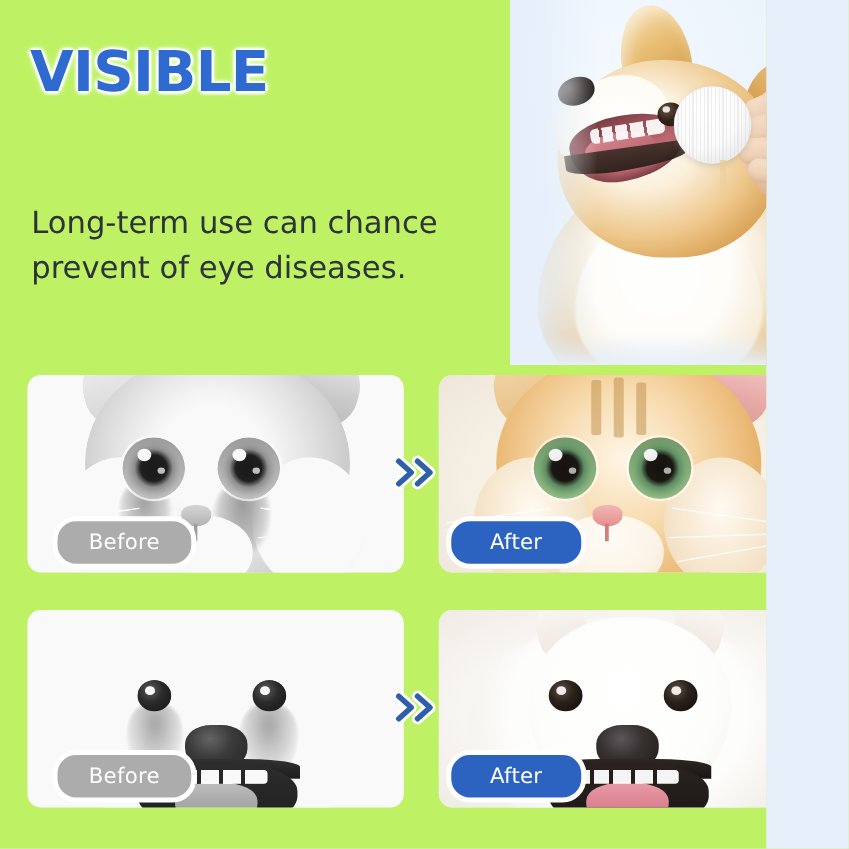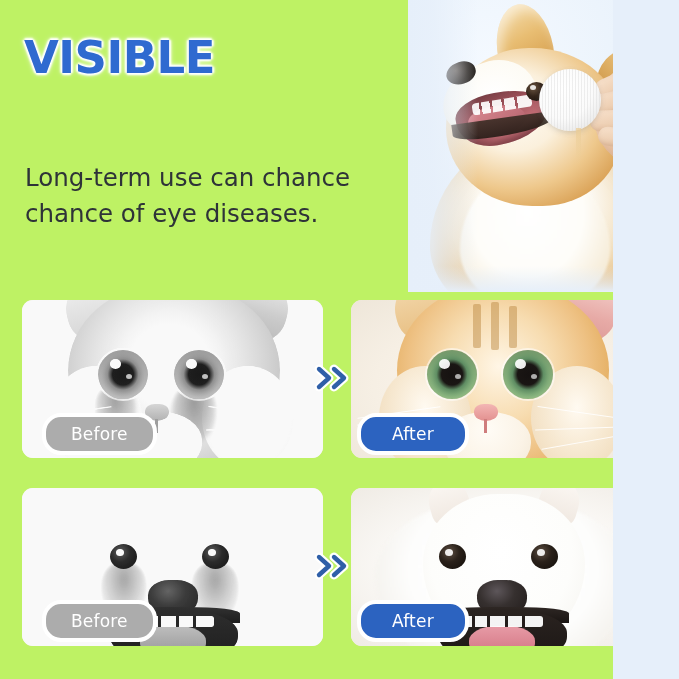--- a/index.html
+++ b/index.html
@@ -531,21 +531,21 @@
     <div class="hero-fade-left"></div>
     <div class="hero-fade-bottom"></div>
   </div>
 
   <div class="headline">
     <span class="headline-line l1">VISIBLE</span>
   </div>
 
   <div class="subtext">
     <span class="st-line">Long-term use can chance</span>
-    <span class="st-line">chance of eye diseases.</span>
+    <span class="st-line">prevent of eye diseases.</span>
   </div>
 
   <div class="panel row1-left">
     <div class="pimg gray">
       <div class="cat-bg"></div>
       <div class="cat-ear-l"></div>
       <div class="cat-ear-r"></div>
       <div class="cat-head"></div>
       <div class="cat-cheek-l"></div>
       <div class="cat-cheek-r"></div>

